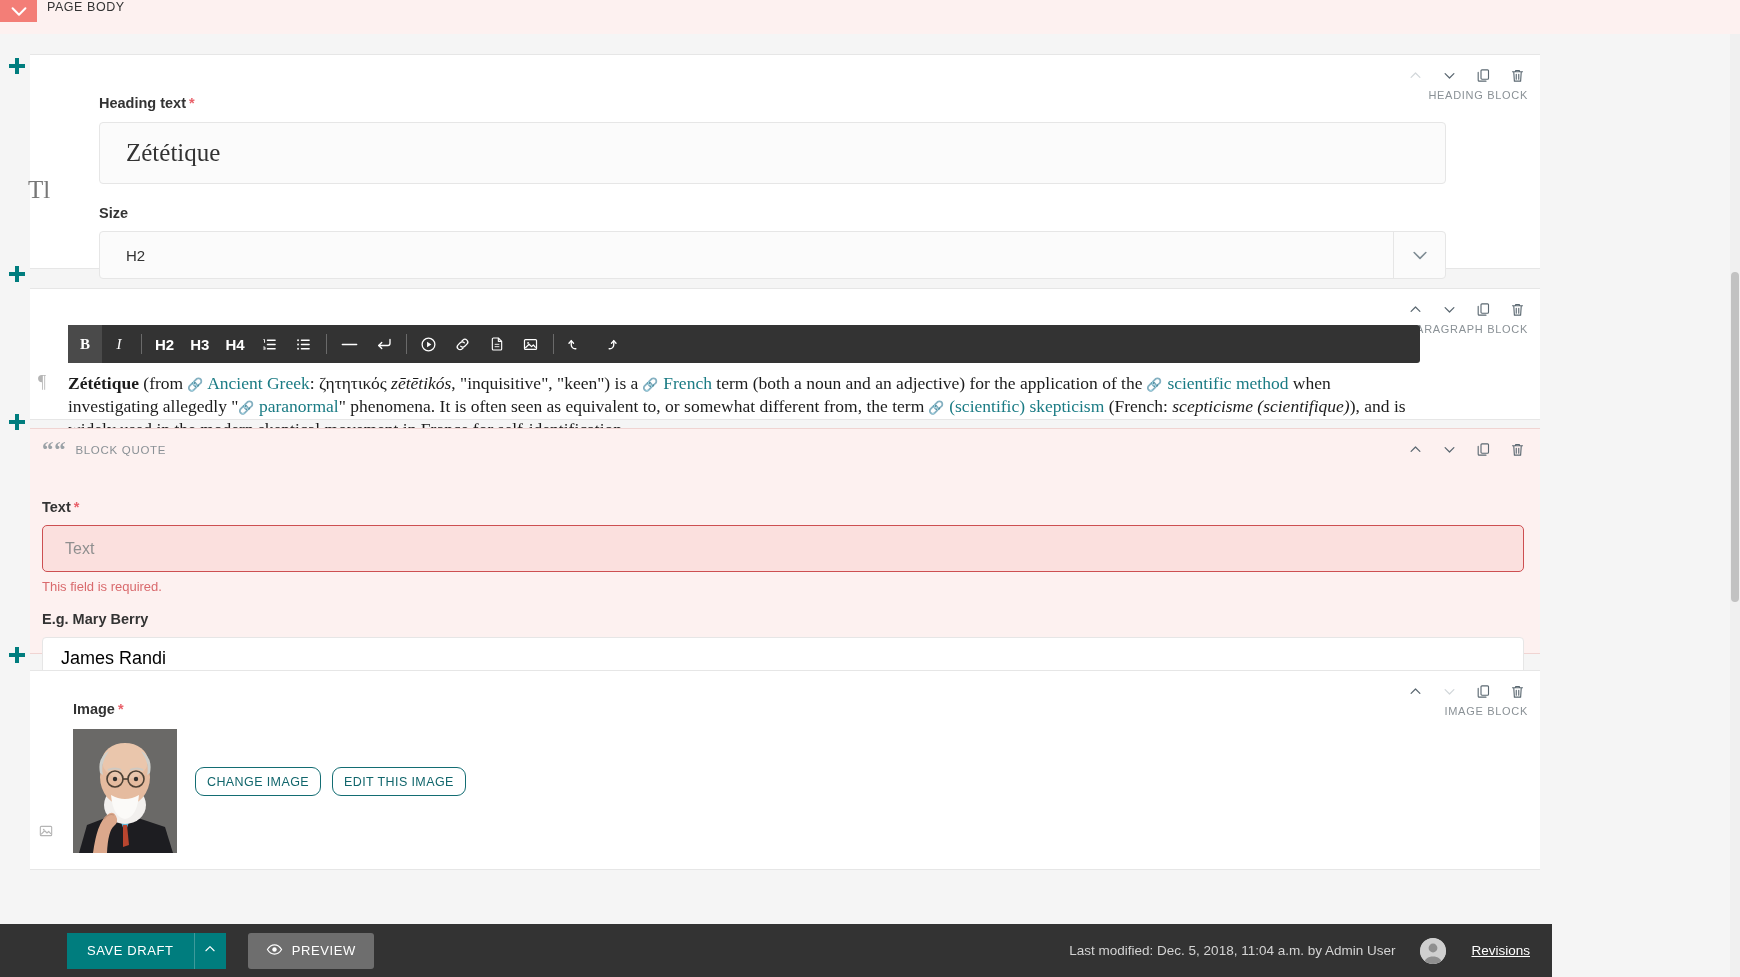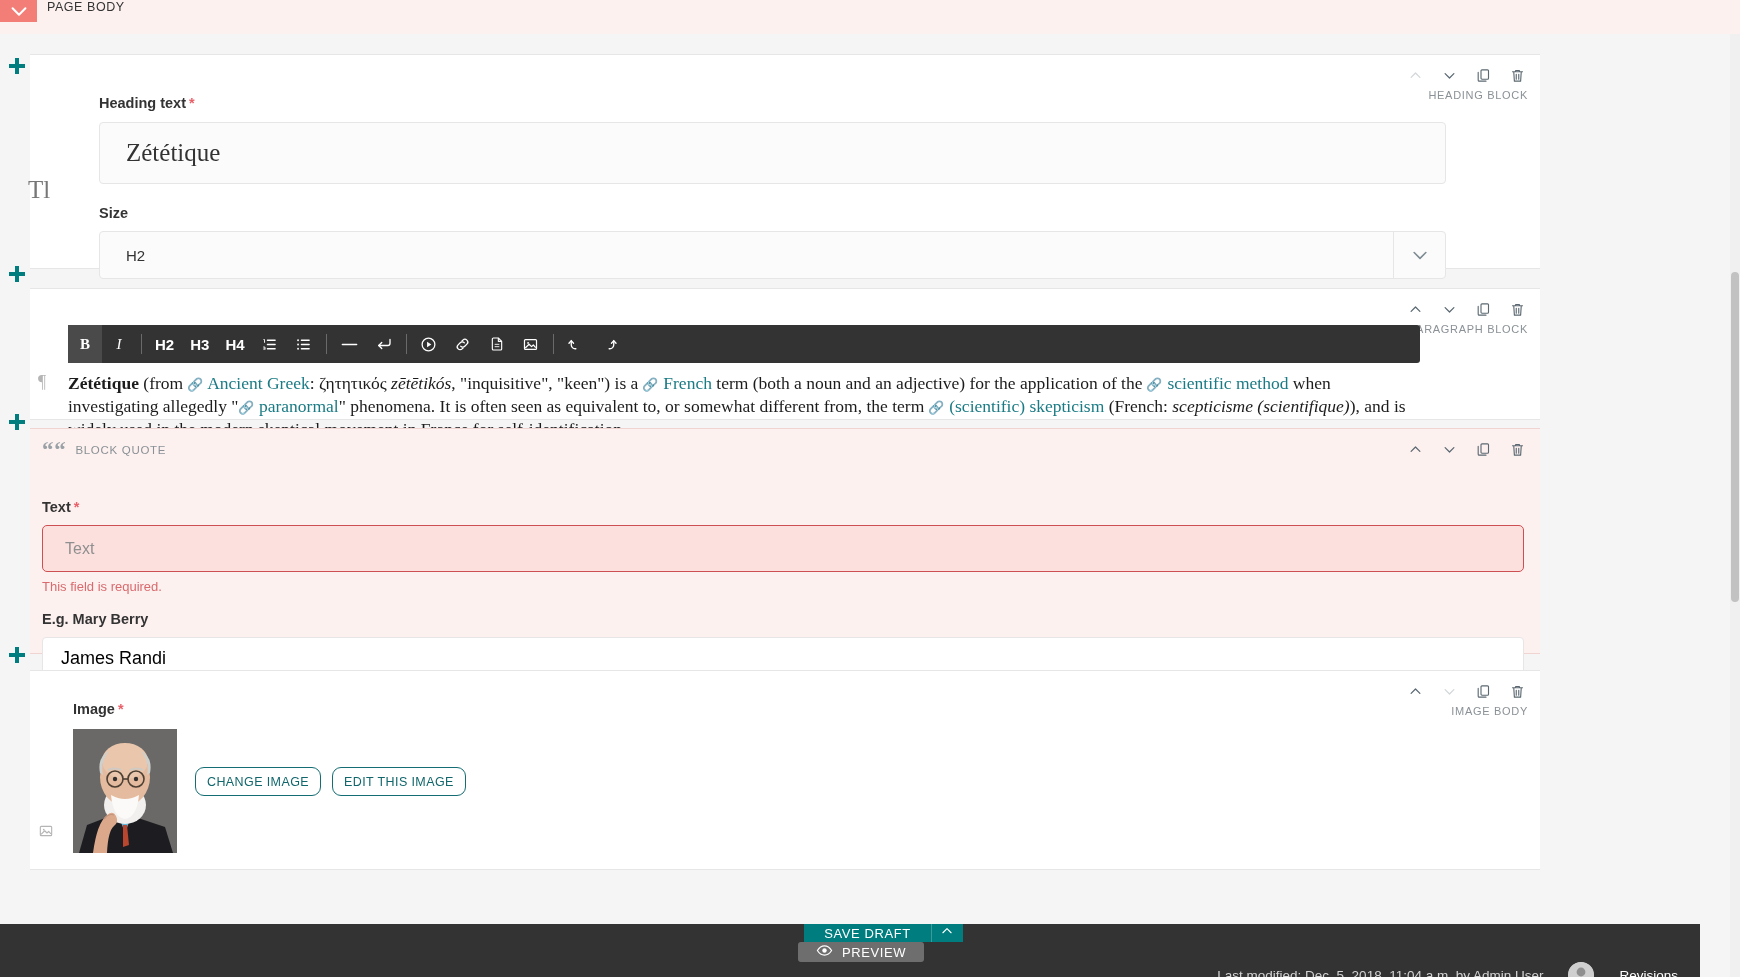--- a/index.html
+++ b/index.html
@@ -174,23 +174,23 @@
     border: 1px solid #136d73; color: #11666c;
     background: #fff; border-radius: 9px;
     font-size: 12.5px; letter-spacing: .4px;
     padding: 7px 11px 6px; cursor: pointer;
     font-family: "Liberation Sans", sans-serif;
   }
 
   
   .footer {
     position: absolute; left: 0; bottom: 0;
-    width: 1700px; height: 53px;
+    width: 1552px; height: 53px;
     background: #333333;
-    display: flex; align-items: center; flex-direction: column;
+    display: flex; align-items: center;
   }
   .save-group {
     display: flex; margin-left: 67px; height: 36px; align-items: stretch;
   }
   .save-btn {
     background: #007d7e; color: #fff;
     font-size: 13px; letter-spacing: .6px;
     display: flex; align-items: center;
     padding: 0 20px; cursor: pointer;
   }
@@ -468,21 +468,21 @@
               <path d="M16 21H5a1.5 1.5 0 0 1-1.5-1.5V7"></path>
             </svg>
       </div>
       <div class="ba">
         <svg width="15" height="15" viewBox="0 0 24 24" fill="none" stroke="currentColor" stroke-width="1.8" stroke-linecap="round" stroke-linejoin="round">
               <path d="M4 6h16M9 6V4h6v2M6 6l1 15h10l1-15"></path>
               <path d="M10 10v8M14 10v8"></path>
             </svg>
       </div>
     </div>
-    <div class="block-type-label">IMAGE BODY</div>
+    <div class="block-type-label">IMAGE BLOCK</div>
 
     <div class="block-gutter-icon" style="left:8px; top:152px;">
       <svg width="16" height="16" viewBox="0 0 24 24" fill="none" stroke="#b5b5b5" stroke-width="1.7" stroke-linejoin="round">
             <rect x="3.5" y="5" width="17" height="14" rx="1.4"></rect>
             <circle cx="8.6" cy="9.8" r="1.3" fill="#b5b5b5" stroke="none"></circle>
             <polyline points="4.6 17 10 11.6 13.5 15 16 12.7 19.4 16.3"></polyline>
           </svg>
     </div>
 
     <div style="position:absolute; left:43px; top:30px;">

